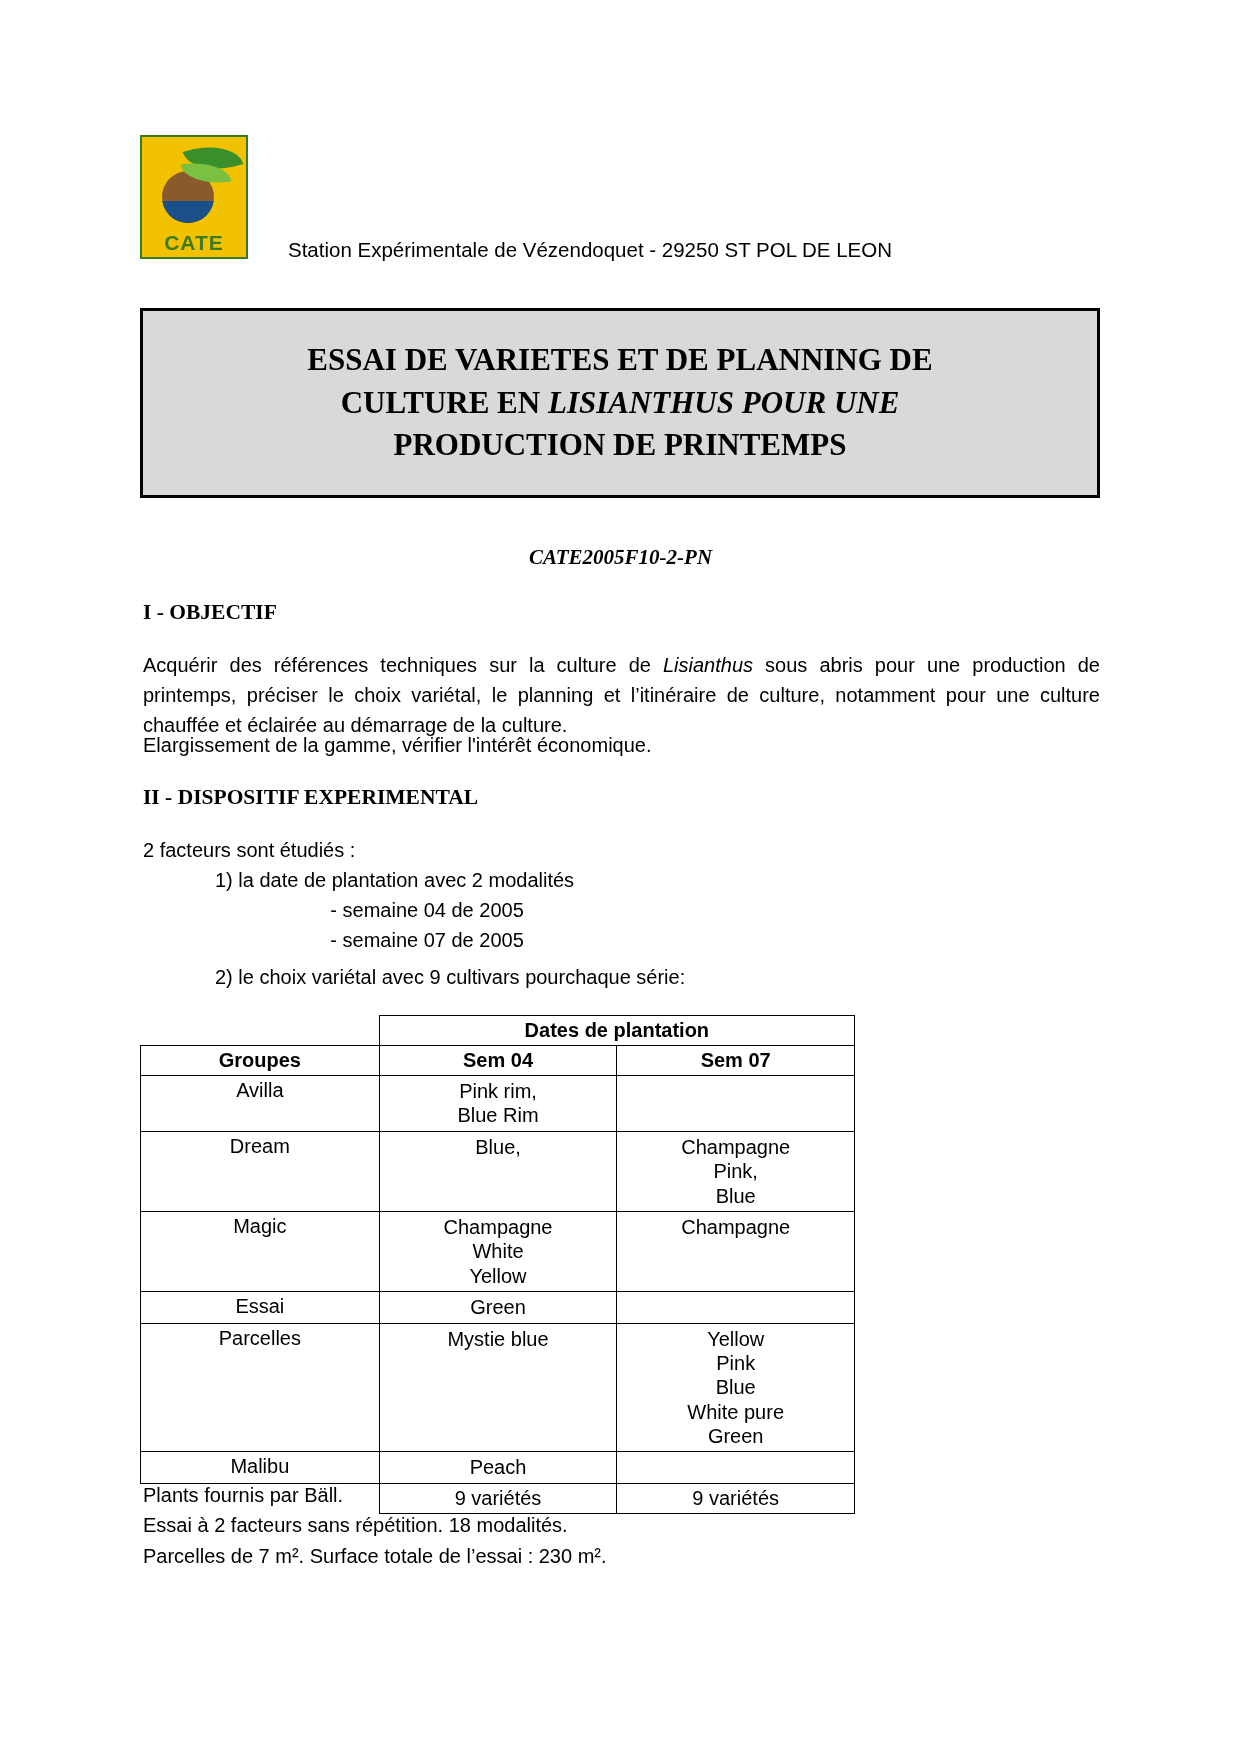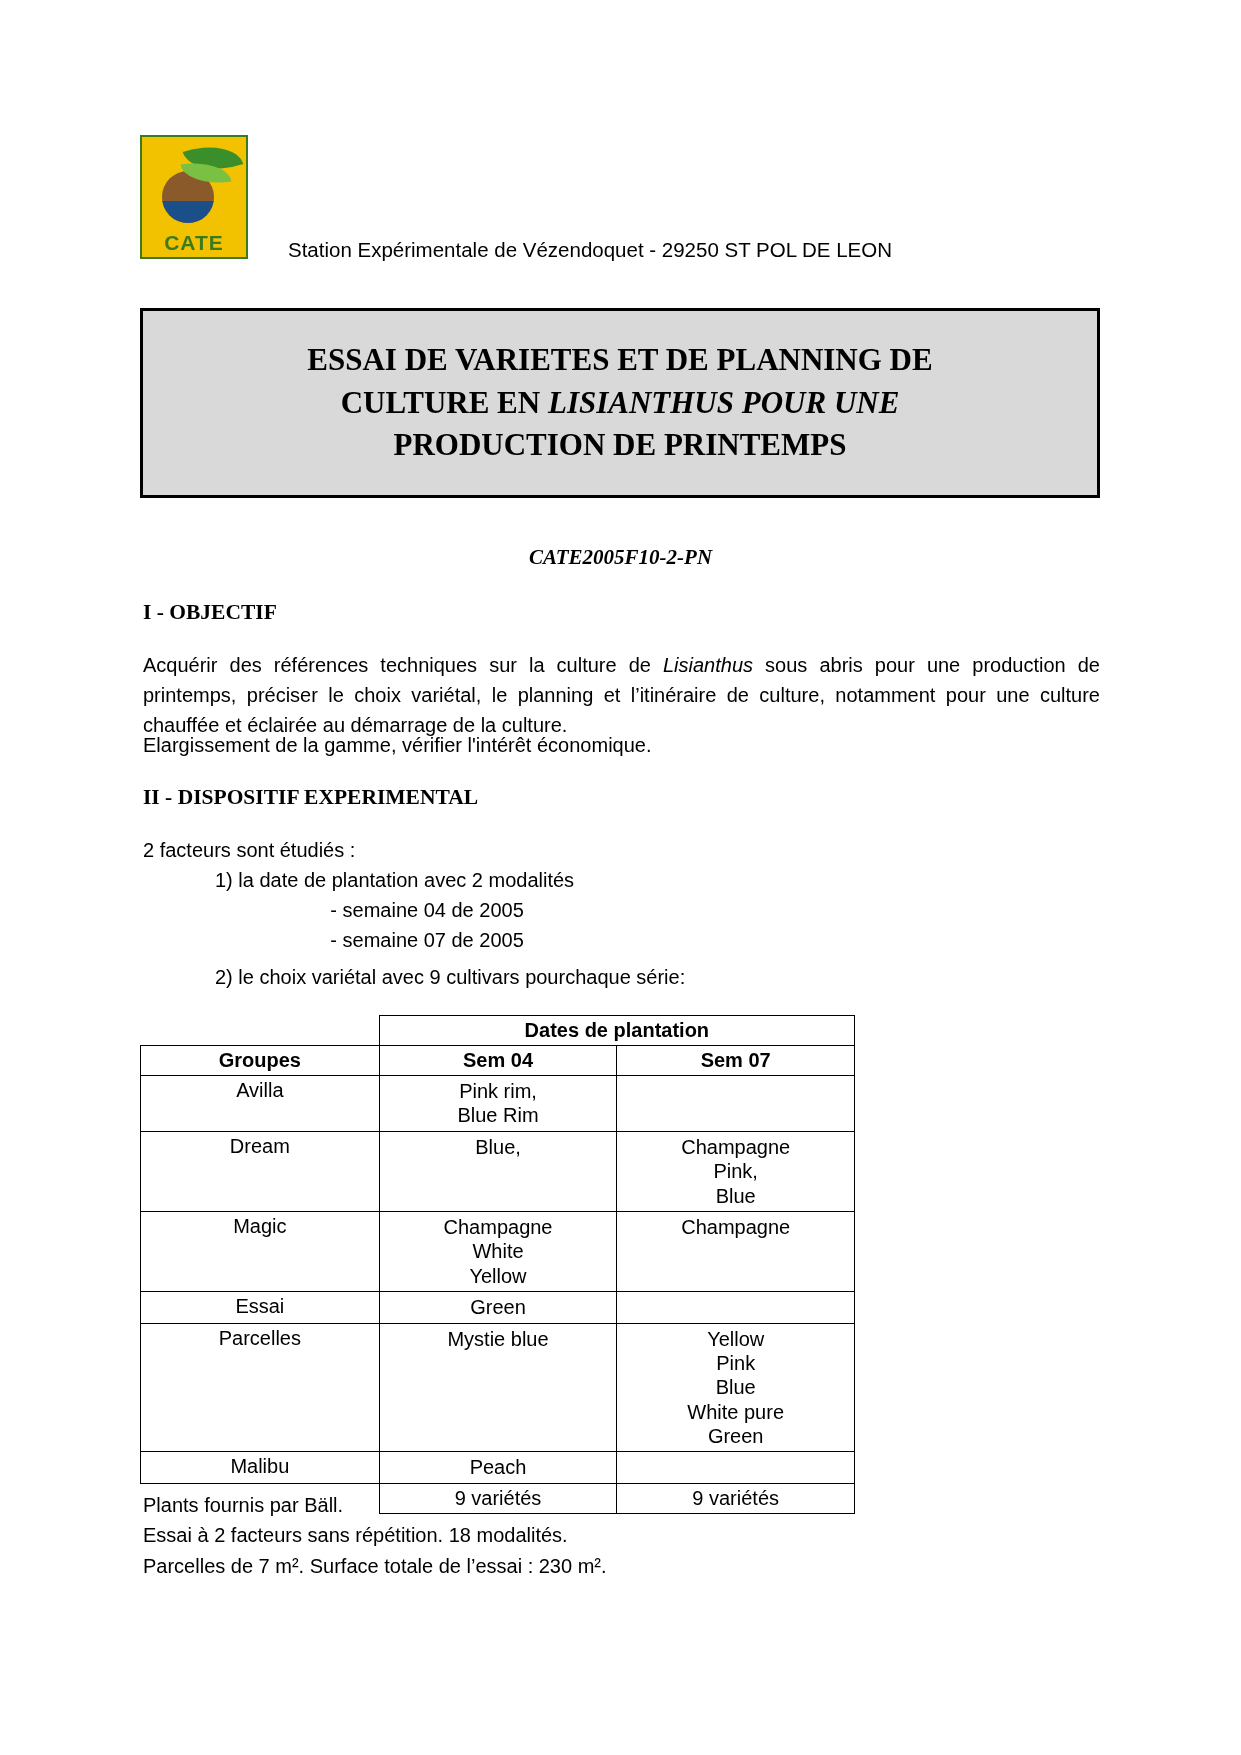--- a/index.html
+++ b/index.html
@@ -219,21 +219,20 @@
   .vtable .col-s { width: 237px; }
   .cell-lines div { line-height: 1.22; }
 
   
   .notes {
     position: absolute;
     left: 143px;
     top: 1480px;
     font-size: 20px;
     line-height: 1.52;
-    margin-top: 10px;
   }
 </style>
 </head>
 <body>
 
 <div class="page">
 
   <div class="header">
     <div class="logo">
       <div class="logo-inner"></div>

